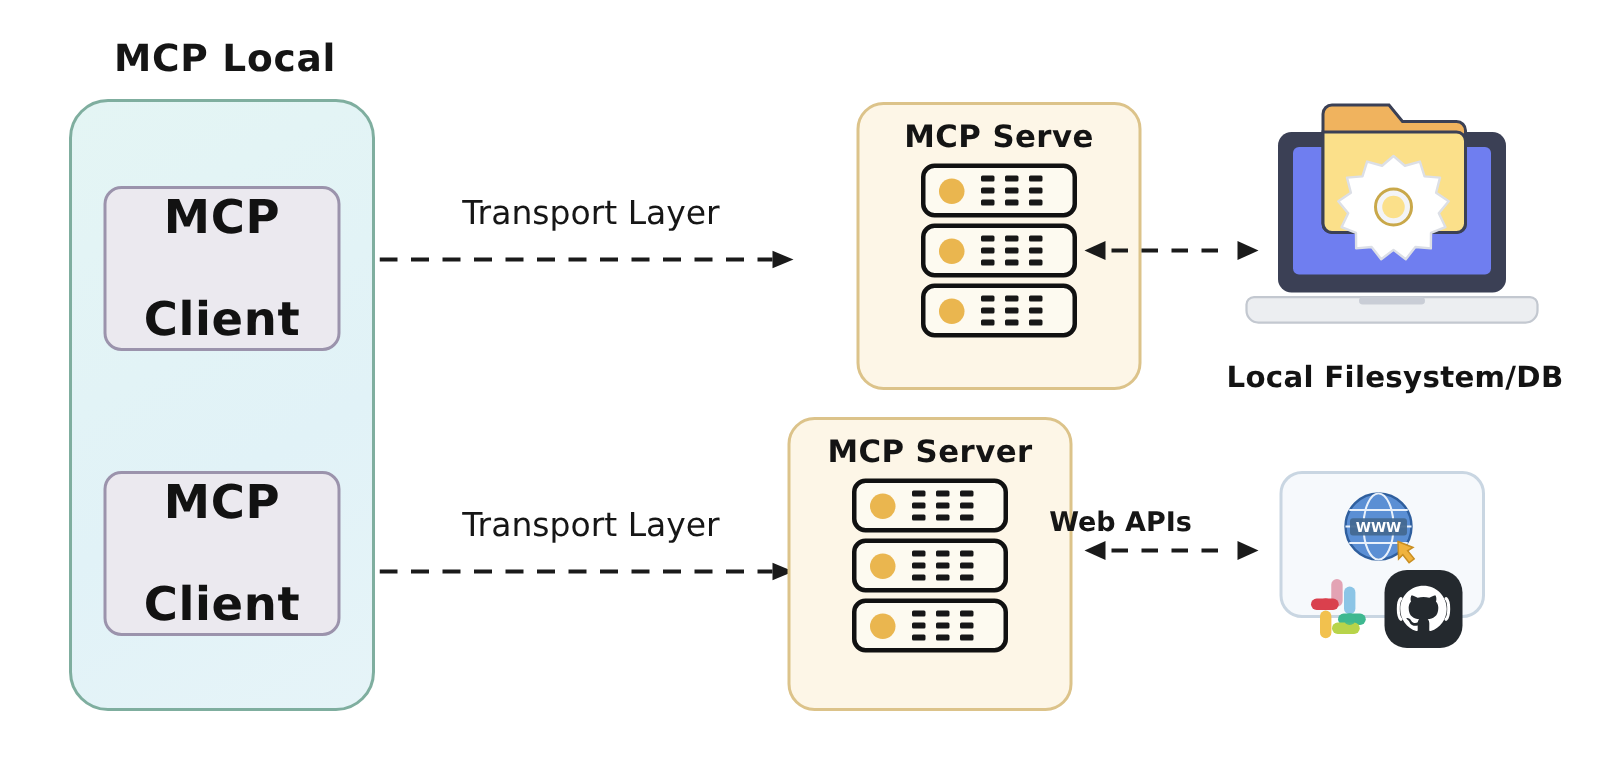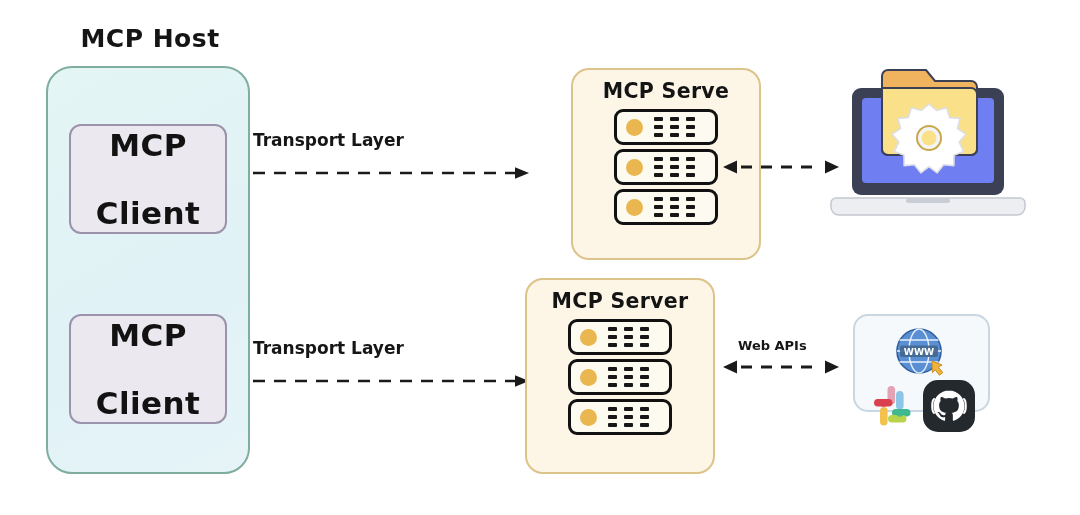--- a/index.html
+++ b/index.html
@@ -75,22 +75,23 @@
     width: 282px;
     height: 52px;
   }
   .transport.top { top: 130px; }
   .transport.bottom { top: 338px; }
   .transport .tl-label {
     position: absolute;
     left: 0;
     top: 0;
     width: 282px;
-    font-size: 17px;
-    font-weight: 700;
+    text-align: center;
+    font-size: 22px;
+    font-weight: 400;
     color: #161616;
   }
   .transport .tl-arrow {
     position: absolute;
     left: 0;
     bottom: 2px;
     width: 282px;
     height: 14px;
   }
 
@@ -158,24 +159,25 @@
   
   .bidi {
     position: absolute;
     width: 118px;
     height: 18px;
   }
   .bidi.top { left: 722px; top: 158px; }
   .bidi.bottom { left: 722px; top: 358px; }
   .web-api-label {
     position: absolute;
-    left: 738px;
+    left: 688px;
     top: 338px;
     width: 118px;
-    font-size: 13px;
+    text-align: center;
+    font-size: 18px;
     font-weight: 600;
     color: #161616;
   }
 
   
   .laptop-wrap {
     position: absolute;
     left: 830px;
     top: 62px;
     width: 196px;
@@ -251,21 +253,21 @@
     white-space: nowrap;
     z-index: 2;
     user-select: none;
   }
 </style>
 </head>
 <body>
 
 <div class="canvas">
 
-  <div class="host-title">MCP Host</div>
+  <div class="host-title">MCP Local</div>
   <div class="host-box"></div>
 
   <div class="client-box top">
     <span>MCP</span>
     <span>Client</span>
   </div>
 
   <div class="client-box bottom">
     <span>MCP</span>
     <span>Client</span>
@@ -409,20 +411,21 @@
 
       <path d="M52 26 h89 a6 6 0 0 1 6 6 v55 a6 6 0 0 1 -6 6 H58 a6 6 0 0 1 -6 -6 Z" fill="#fbe08a" stroke="#3b4055" stroke-width="2"></path>
 
       <g transform="translate(99,82)">
         <path d="M0 -40 L7.6 -33.5 L17.6 -36.3 L20.7 -26.4 L31 -25.6 L28.4 -15.5 L36.8 -9.8 L30.2 -1.9 L34.6 7.4 L25 11.3 L24.9 21.6 L14.6 20.7 L8.2 28.8 L0 22.6 L-8.2 28.8 L-14.6 20.7 L-24.9 21.6 L-25 11.3 L-34.6 7.4 L-30.2 -1.9 L-36.8 -9.8 L-28.4 -15.5 L-31 -25.6 L-20.7 -26.4 L-17.6 -36.3 L-7.6 -33.5 Z" fill="#ffffff" stroke="#dcdfe6" stroke-width="1.6" stroke-linejoin="round"></path>
         <circle cx="0" cy="-6" r="12" fill="#f3f4f7" stroke="#c9a84a" stroke-width="2"></circle>
         <circle cx="0" cy="-6" r="7.5" fill="#fbe08a"></circle>
       </g>
     </svg>
   </div>
+  <div class="fs-label">Local Filesystem/DB</div>
 
   <div class="net-card">
 
     <svg class="net-globe" viewBox="0 0 62 58">
       <circle cx="28" cy="26" r="22" fill="#5b8fd4" stroke="#2f5f9e" stroke-width="1.6"></circle>
       <ellipse cx="28" cy="26" rx="10" ry="22" fill="none" stroke="#e9f1fb" stroke-width="1.4"></ellipse>
       <line x1="6" y1="26" x2="50" y2="26" stroke="#e9f1fb" stroke-width="1.4"></line>
       <path d="M8.5 15 H47.5 M8.5 37 H47.5" stroke="#e9f1fb" stroke-width="1.3" fill="none"></path>
       <rect x="9" y="20.5" width="38" height="11.5" rx="2" fill="#43688f" opacity="0.92"></rect>
       <text x="28" y="29.6" font-family="'DejaVu Sans','Liberation Sans',sans-serif" font-size="9.2" font-weight="700" fill="#ffffff" text-anchor="middle">WWW</text>

